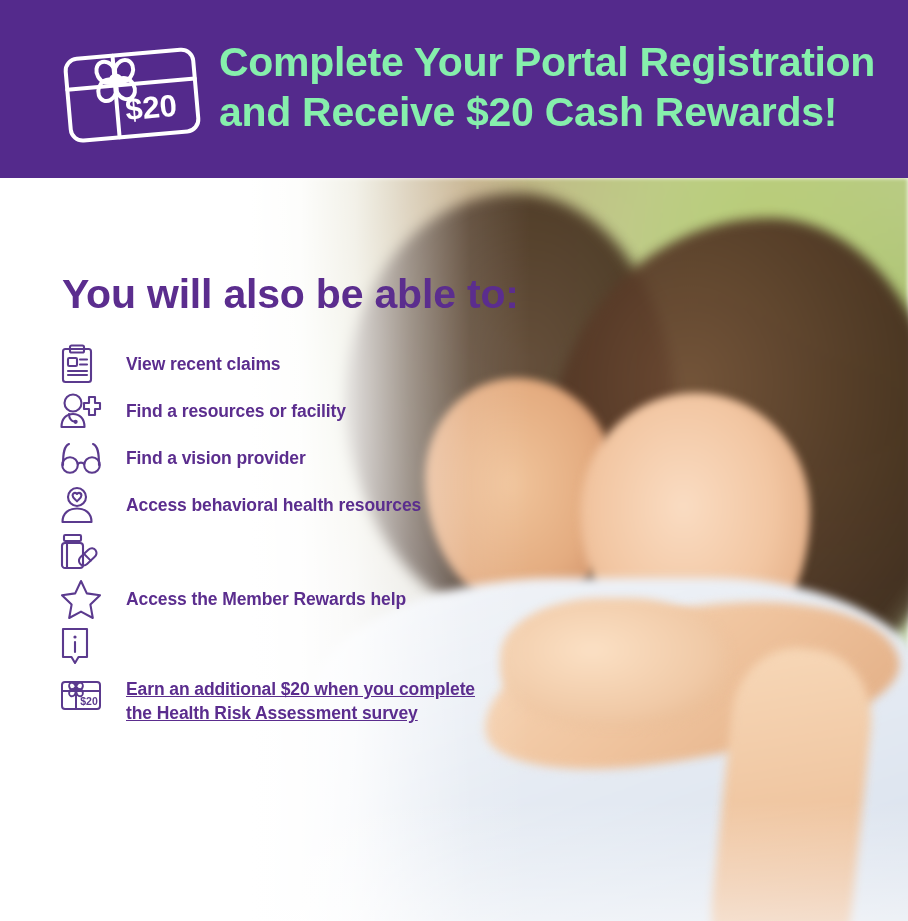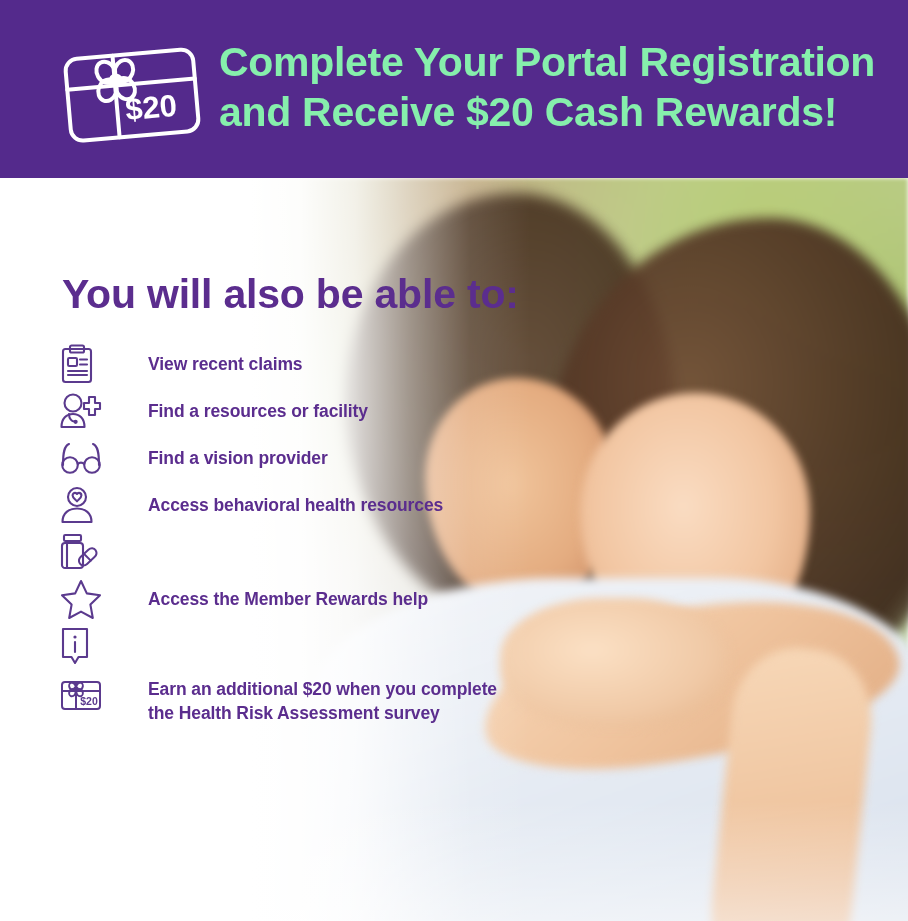--- a/index.html
+++ b/index.html
@@ -199,41 +199,40 @@
     position: absolute;
     left: 60px;
     top: 162px;
     width: 520px;
   }
   .list-item {
     position: relative;
     height: 47px;
     display: flex;
     align-items: center;
-    gap: 22px;
   }
   .list-item.tall { height: 72px; align-items: flex-start; padding-top: 6px; }
   .li-icon {
     flex: 0 0 48px;
     width: 48px;
     height: 44px;
     display: flex;
     align-items: center;
     justify-content: flex-start;
   }
   .li-label {
     color: #5B2D8E;
     font-size: 17.5px;
     font-weight: bold;
     line-height: 24px;
     letter-spacing: -0.1px;
     padding-left: 18px;
     white-space: pre-line;
   }
-  .list-item.tall .li-label { padding-top: 2px; }
+  .list-item.tall .li-label { padding-top: 2px; text-decoration: underline; }
   .list-item.tall .li-icon { align-items: flex-start; padding-top: 4px; }
   svg { display: block; overflow: visible; }
 </style>
 </head>
 <body>
 
 <div id="page">
 
   <div class="header">
 

